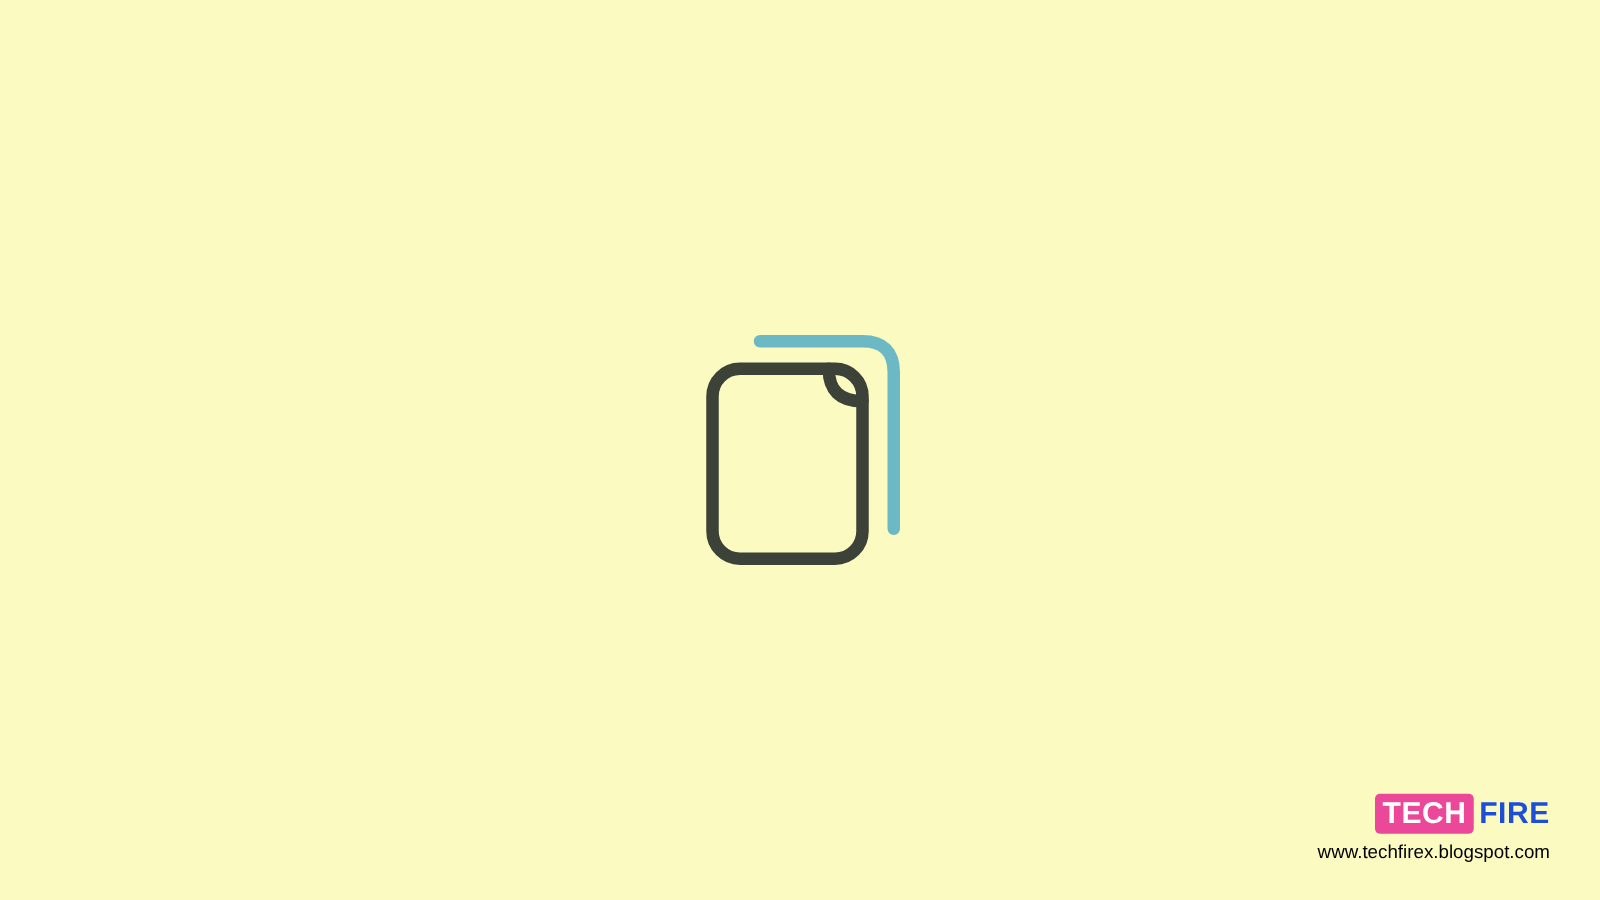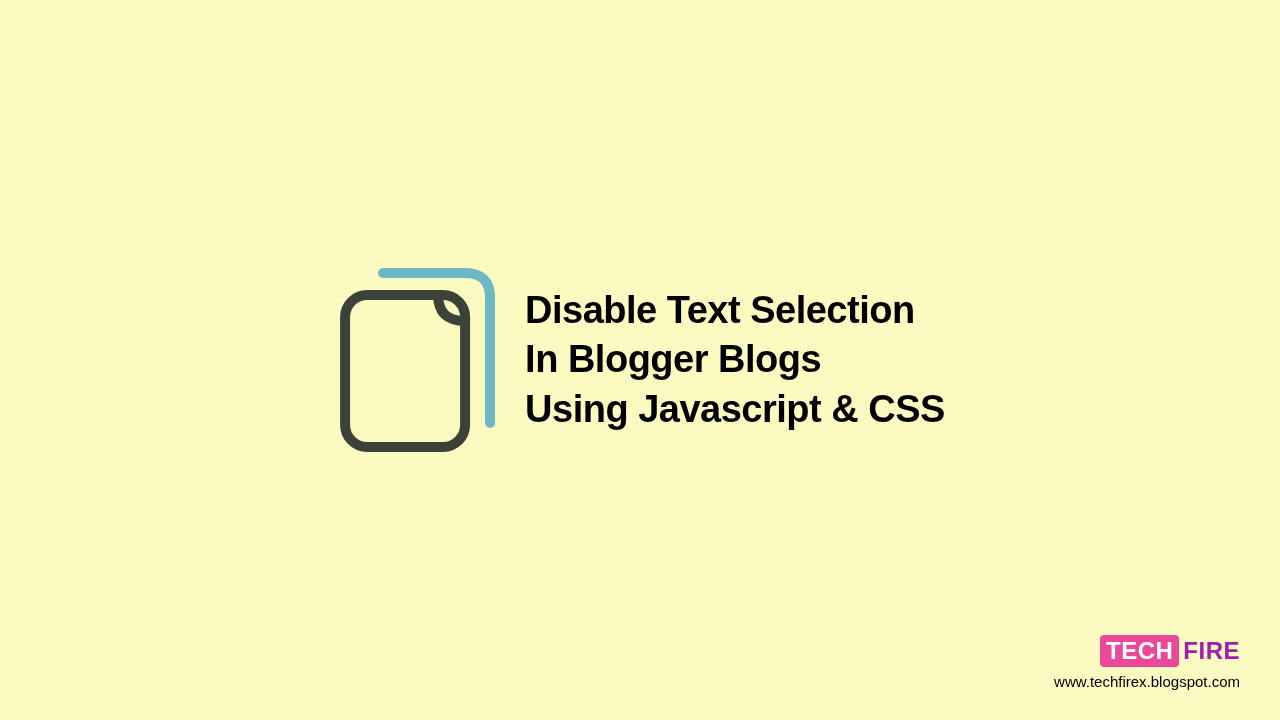--- a/index.html
+++ b/index.html
@@ -57,21 +57,21 @@
     
     .brand-tech {
       background-color: #ec4899;
       color: #fff;
       padding: 2px 6px;
       border-radius: 4px;
       display: inline-block;
     }
     
     .brand-fire {
-      color: #a21caf;
+      color: #1d4ed8;
       padding-left: 4px;
     }
     
     .brand-url {
       font-size: 15px;
       color: #000;
       margin-top: 6px;
       text-align: right;
     }
   </style>
@@ -84,25 +84,20 @@
     <svg width="160" height="190" viewBox="0 0 160 190">
 
       <path d="M 48 8 L 130 8 Q 155 8 155 33 L 155 158" fill="none" stroke="#6cb8c4" stroke-width="10" stroke-linecap="round" stroke-linejoin="round"></path>
 
       <rect x="10" y="30" width="120" height="152" rx="22" ry="22" fill="none" stroke="#3d4239" stroke-width="10"></rect>
 
       <path d="M 103 30 Q 103 56 130 56" fill="none" stroke="#3d4239" stroke-width="10" stroke-linecap="round" stroke-linejoin="round"></path>
     </svg>
   </div>
 
-  <div class="headline">
-    <div>Disable Text Selection</div>
-    <div>In Blogger Blogs</div>
-    <div>Using Javascript &amp; CSS</div>
-  </div>
 
 </div>
 
 <div class="footer-brand">
   <div class="brand-logo">
     <span class="brand-tech">TECH</span><span class="brand-fire">FIRE</span>
   </div>
   <div class="brand-url">www.techfirex.blogspot.com</div>
 </div>
 

